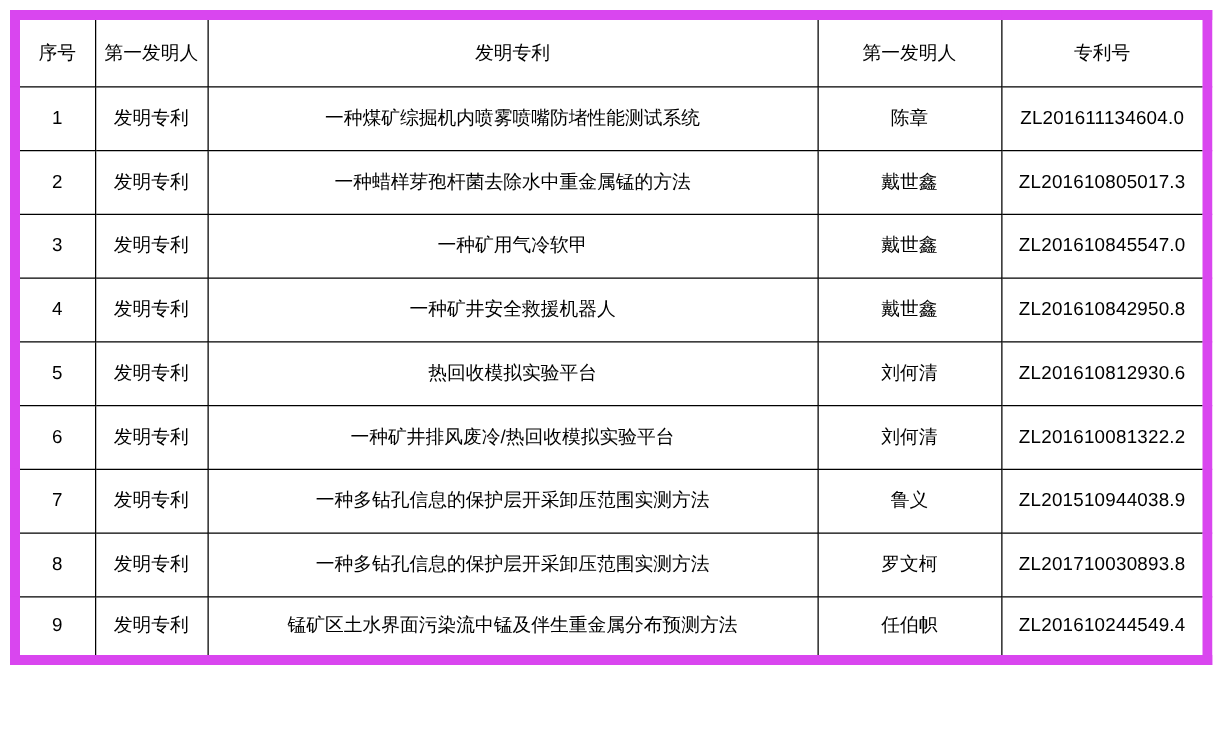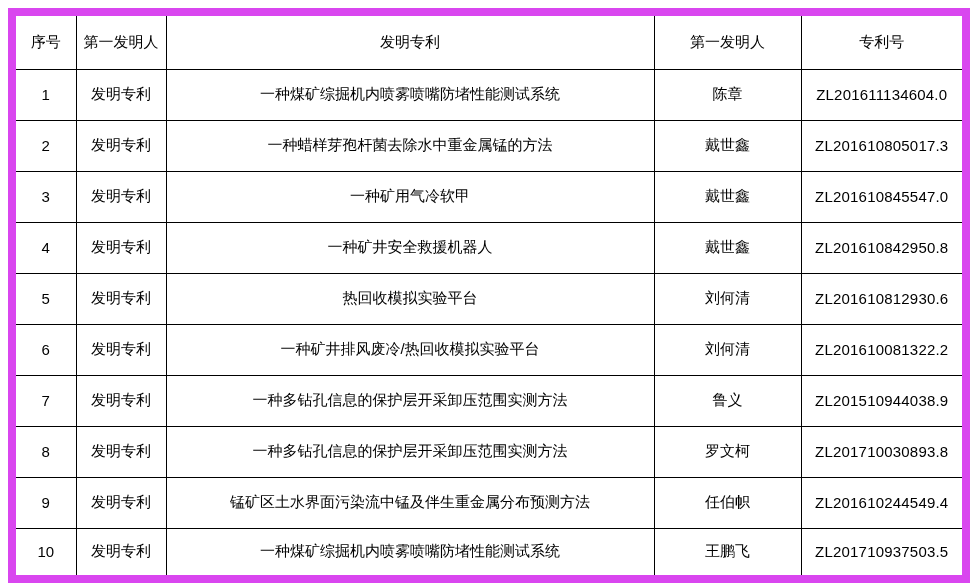--- a/index.html
+++ b/index.html
@@ -122,22 +122,15 @@
         <td>罗文柯</td>
         <td class="num-cell">ZL201710030893.8</td>
       </tr>
       <tr>
         <td>9</td>
         <td>发明专利</td>
         <td>锰矿区土水界面污染流中锰及伴生重金属分布预测方法</td>
         <td>任伯帜</td>
         <td class="num-cell">ZL201610244549.4</td>
       </tr>
-      <tr>
-        <td>10</td>
-        <td>发明专利</td>
-        <td>一种煤矿综掘机内喷雾喷嘴防堵性能测试系统</td>
-        <td>王鹏飞</td>
-        <td class="num-cell">ZL201710937503.5</td>
-      </tr>
     </tbody>
   </table>
 </div>
 
 </body></html>

